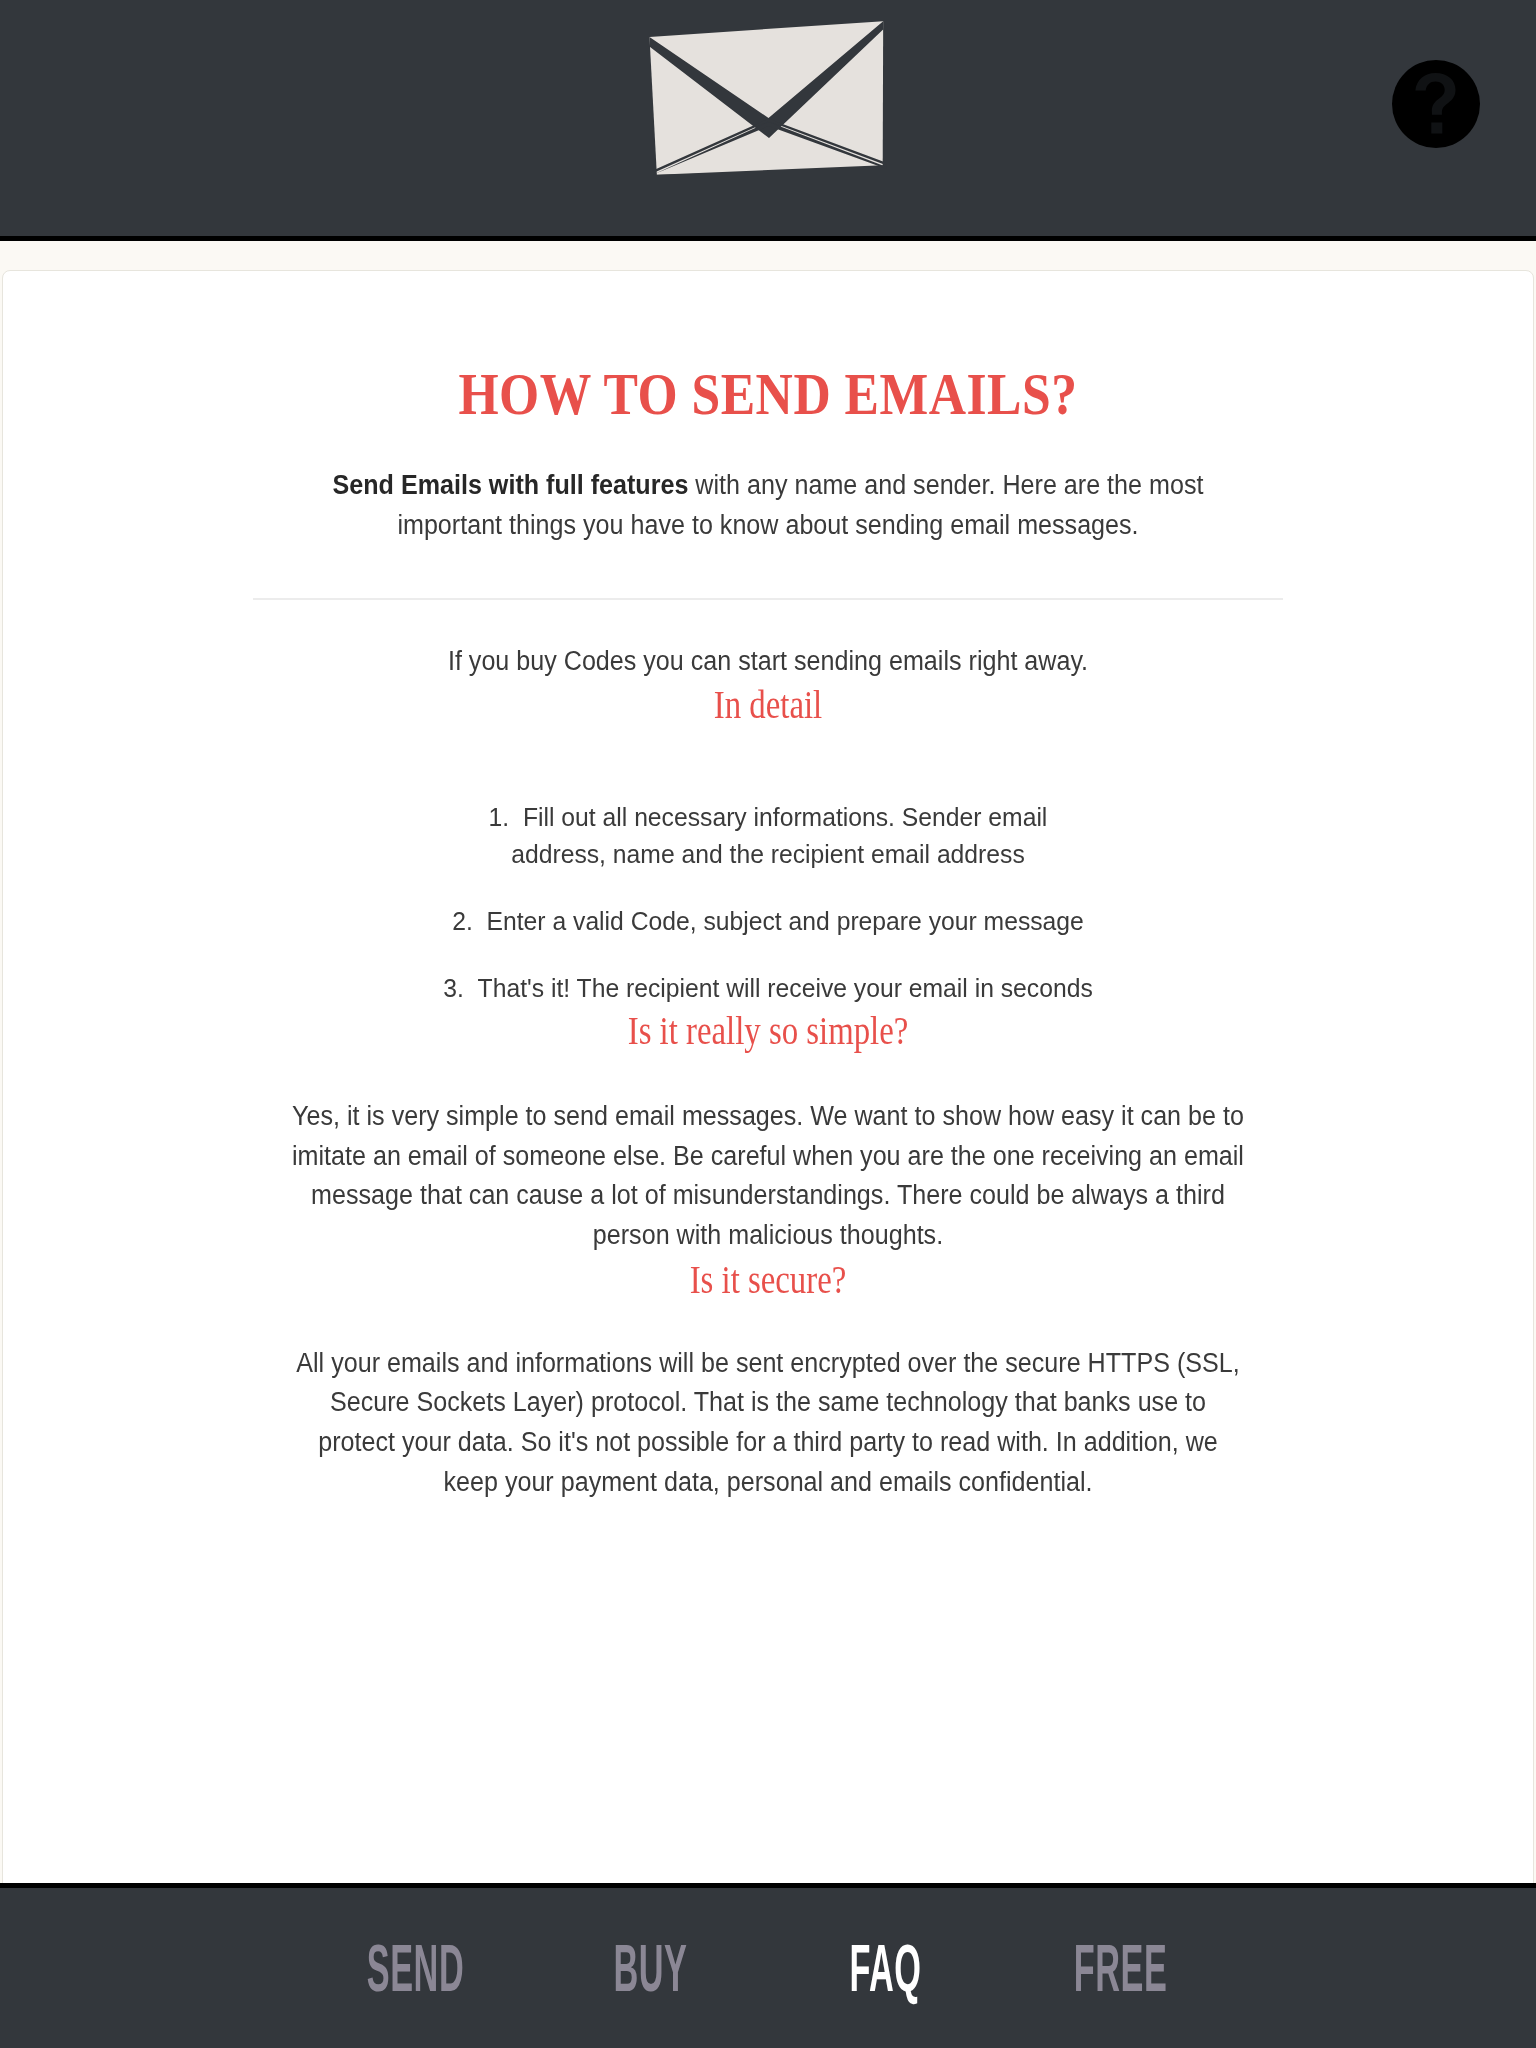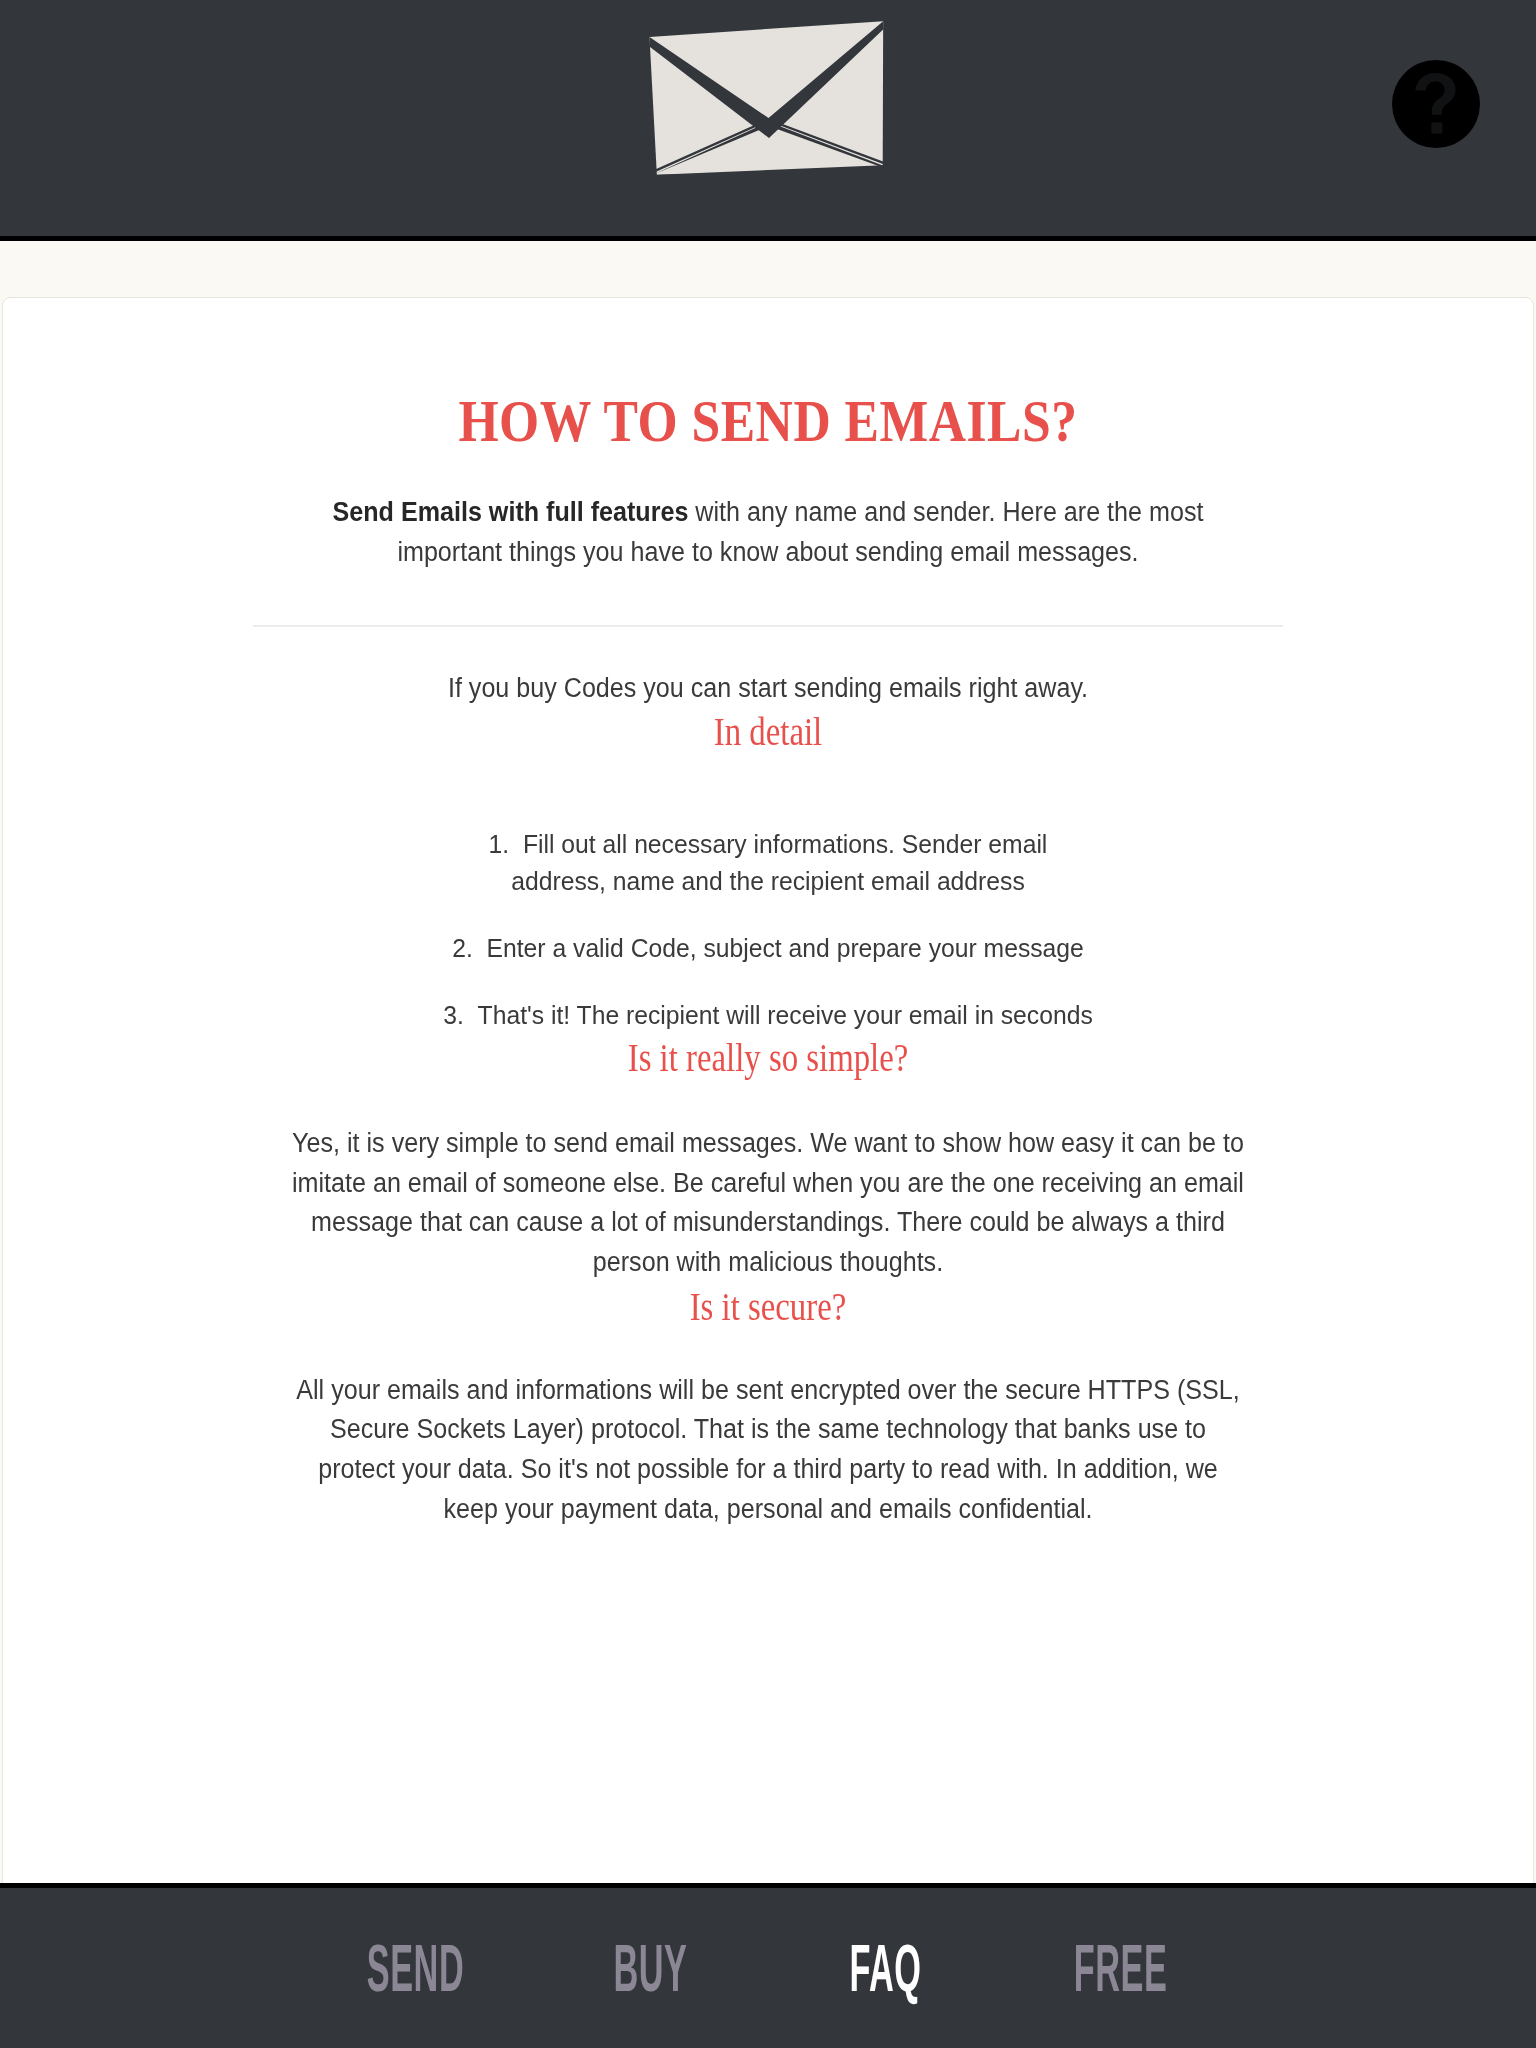--- a/index.html
+++ b/index.html
@@ -53,21 +53,21 @@
     align-items: center;
     justify-content: center;
     cursor: pointer;
   }
   .help-btn svg { display: block; }
 
   
   .page {
     flex: 1 1 auto;
     position: relative;
-    padding: 56px 0 0 0;
+    padding: 29px 0 0 0;
     box-sizing: border-box;
     overflow: hidden;
   }
   .card {
     background: #ffffff;
     border: 1px solid #e7e5dd;
     border-radius: 8px;
     margin: 0 2px;
     min-height: 1634px;
     box-sizing: border-box;

